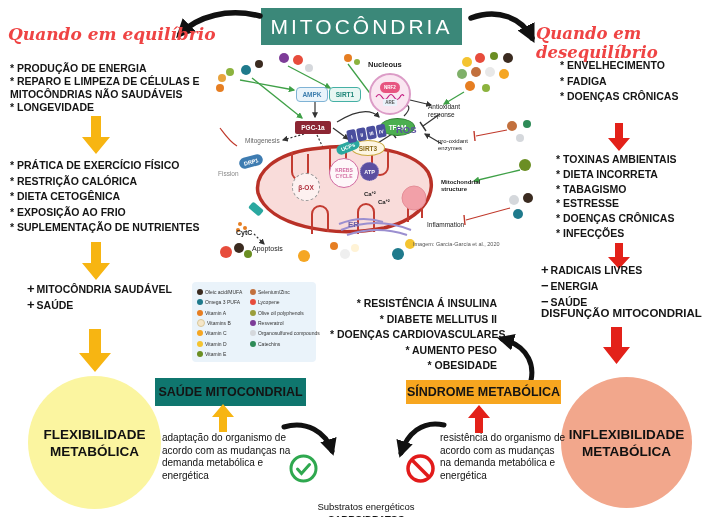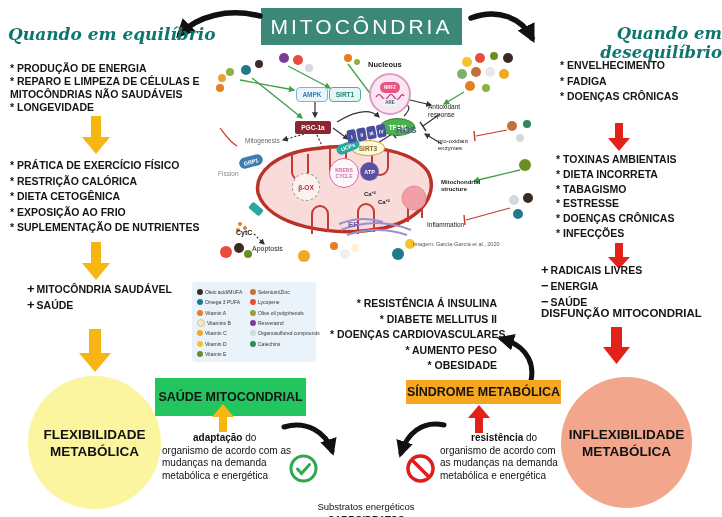--- a/index.html
+++ b/index.html
@@ -2,33 +2,33 @@
 <html><head>
 <meta charset="utf-8">
 <style>
   html,body{margin:0;padding:0;background:#fff;}
   .canvas{position:relative;width:722px;height:517px;background:#fff;overflow:hidden;
           font-family:"Liberation Sans",sans-serif;color:#151515;}
   .abs{position:absolute;}
   .title-box{left:261px;top:8px;width:201px;height:37px;background:#3B8879;color:#fff;
              display:flex;align-items:center;justify-content:center;font-size:21px;
              letter-spacing:3px;font-weight:500;}
-  .script{font-family:"DejaVu Serif",serif;font-style:italic;font-weight:bold;color:#0f766e;text-align:right;}
+  .script{font-family:"DejaVu Serif",serif;font-style:italic;font-weight:bold;color:#ef4444;}
   .lst{font-size:10.5px;line-height:15.5px;font-weight:bold;}
   .lst div{white-space:nowrap;}
   .wraplst{font-size:10.5px;line-height:13px;font-weight:bold;}
   .sign-row{font-size:10.5px;line-height:15px;font-weight:bold;}
   .sign-row .sign{font-size:13px;font-weight:900;margin-right:2px;}
   .bigcircle{border-radius:50%;display:flex;flex-direction:column;align-items:center;
              justify-content:center;text-align:center;font-weight:bold;font-size:13.5px;
              line-height:17px;color:#111;}
   .tagbox{display:flex;align-items:center;justify-content:center;font-weight:bold;
           font-size:12.5px;color:#141414;}
   .smallp{font-size:10px;line-height:12.5px;color:#111;}
-  .smallp b{font-weight:bold;margin-left:31px;}
+  .smallp b{font-weight:normal;}
   .subs{font-size:9.5px;line-height:11.5px;text-align:center;color:#111;margin-top:40px;}
   .subs .bolditem{font-weight:bold;}
   .fl{position:absolute;color:#222;}
   .chip{position:absolute;display:flex;align-items:center;justify-content:center;
         font-weight:bold;border-radius:4px;}
   .legend{left:192px;top:282px;width:124px;height:80px;background:#EAF3FA;border-radius:4px;
           font-size:5px;color:#333;}
   .legend .col{position:absolute;top:5px;}
   .legend .entry{display:flex;align-items:center;height:10.3px;white-space:nowrap;}
   .legend .dot{width:6px;height:6px;border-radius:50%;margin-right:2px;flex:none;}
@@ -147,21 +147,21 @@
     <div>* DIABETE MELLITUS II</div>
     <div>* DOENÇAS CARDIOVASCULARES</div>
     <div>* AUMENTO PESO</div>
     <div>* OBESIDADE</div>
   </div>
 
   <svg class="abs" style="left:488px;top:330px" width="48" height="66">
     <path d="M40,60 C50,36 40,16 14,9" fill="none" stroke="#111" stroke-width="5" stroke-linecap="round" marker-end="url(#mArrK)"></path>
   </svg>
 
-  <div class="abs tagbox" style="left:155px;top:378px;width:151px;height:38px;background:#22c55e">SAÚDE MITOCONDRIAL</div>
+  <div class="abs tagbox" style="left:155px;top:378px;width:151px;height:28px;background:#0f766e">SAÚDE MITOCONDRIAL</div>
   <div class="abs tagbox" style="left:406px;top:380px;width:155px;height:24px;background:#F7A61F">SÍNDROME METABÓLICA</div>
 
   <svg class="abs" style="left:212px;top:404px" width="22" height="28">
     <polygon points="7,28 15,28 15,13 22,13 11,0 0,13 7,13" fill="#F7B512"></polygon>
   </svg>
   <svg class="abs" style="left:468px;top:405px" width="22" height="28">
     <polygon points="7,28 15,28 15,13 22,13 11,0 0,13 7,13" fill="#E32119"></polygon>
   </svg>
 
   <div class="abs smallp" style="left:162px;top:432px;width:131px">

